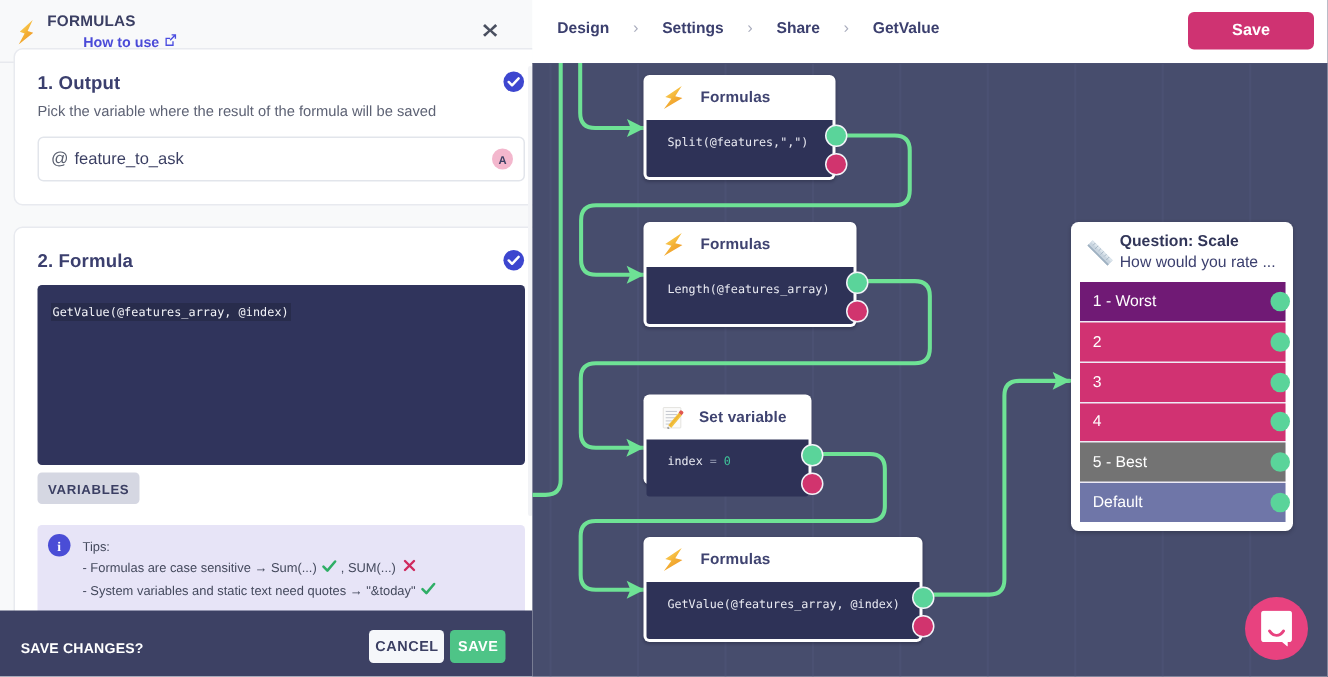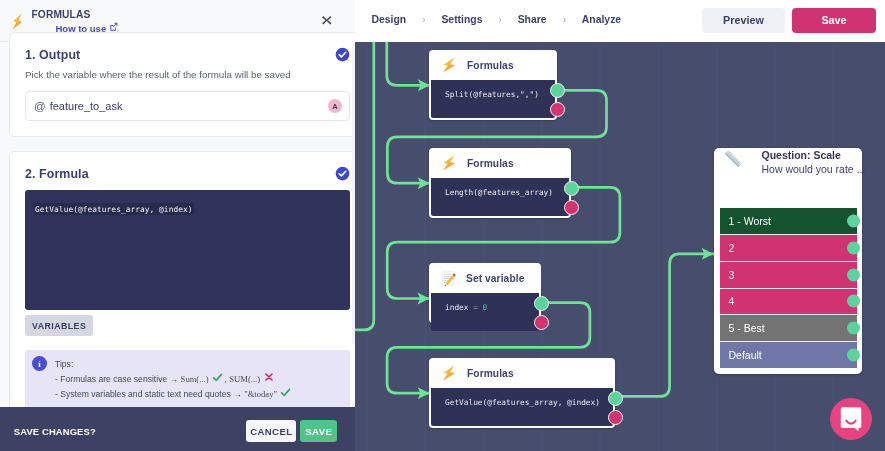--- a/index.html
+++ b/index.html
@@ -83,33 +83,33 @@
             display:flex; align-items:center; padding-left:14px; padding-bottom:9px; }
   .node-b .c { font-family:"DejaVu Sans Mono", monospace; font-size:7.8px; color:#e9eaf2; white-space:nowrap; }
   .node-b .c .op { color:#8d93ab; }
   .node-b .c .num { color:#3fc69b; }
   .dot { position:absolute; width:15px; height:15px; border-radius:50%; border:1.6px solid #f2f3f8; }
   .dot-g { background:#5ad49a; }
   .dot-p { background:#d1346e; }
 
   .qnode { position:absolute; background:#fff; border-radius:5px; box-shadow:0 1px 3px rgba(0,0,0,.22);
            padding:0 5.5px 5.5px 5.5px; overflow:visible; }
-  .qnode-h { height:60px; display:flex; padding-left:3px; gap:18px; }
+  .qnode-h { height:40px; display:flex; align-items:center; padding-left:3px; gap:3px; }
   .qnode-h .ic-ruler { width:21px; height:21px; flex:0 0 auto; display:block; }
   .qnode-h .t { font-size:10.5px; font-weight:bold; color:#323659; white-space:nowrap; line-height:14px;}
   .qnode-h .s { font-size:10.5px; color:#3b3f6e; line-height:14px; white-space:nowrap; }
   .qopts { background:#eeeaf5; }
   .qopt { height:25.85px; margin-bottom:1.0px; display:flex; align-items:center;
           padding-left:9px; color:#fff; font-size:10.5px; position:relative; }
   .qopt:last-child { margin-bottom:0; }
   .chat { position:absolute; left:475px; top:356px; width:42px; height:42px; border-radius:50%;
           background:#e8427f; display:flex; align-items:center; justify-content:center; cursor:pointer; }
   .qdot { position:absolute; right:-3.5px; top:50%; transform:translateY(-50%); width:13px; height:13px;
           border-radius:50%; background:#5ad49a; }
-  .mono-ish { font-family:Liberation Serif, serif; }
+  .mono-ish { font-family:Liberation Sans, sans-serif; }
   .tick { display:inline-block; vertical-align:-1.5px; margin:0 2px 0 3px; }
   .cross { display:inline-block; vertical-align:-1px; margin-left:4px; }
   .chk { width:15px; height:15px; }
 </style>
 </head>
 <body>
 
 <div id="root">
 
   <div class="panel" data-name="formulas-panel">
@@ -198,23 +198,22 @@
 
   <div class="right" data-name="workspace">
     <div class="topbar" data-name="top-bar">
       <div class="crumbs" data-name="breadcrumb">
           <span class="crumb" data-name="breadcrumb-item-design">Design</span>
           <span class="crumb-sep" data-name="breadcrumb-separator">›</span>
           <span class="crumb" data-name="breadcrumb-item-settings">Settings</span>
           <span class="crumb-sep" data-name="breadcrumb-separator">›</span>
           <span class="crumb" data-name="breadcrumb-item-share">Share</span>
           <span class="crumb-sep" data-name="breadcrumb-separator">›</span>
-          <span class="crumb" data-name="breadcrumb-item-analyze">Analyze</span>
-        </div>
-      <div class="btn-preview" data-name="preview-button">Preview</div>
+          <span class="crumb" data-name="breadcrumb-item-analyze">GetValue</span>
+        </div>
       <div class="btn-topsave" data-name="top-save-button">Save</div>
     </div>
     <div class="canvas" data-name="flow-canvas">
       <div class="grid" data-name="canvas-grid" style="background: linear-gradient(to right, rgb(75, 81, 115) 1px, transparent 1px) 11.4px 49px / 58.3px 58.3px, linear-gradient(rgb(75, 81, 115) 1px, transparent 1px) rgb(71, 77, 109);"></div>
       <svg class="links" data-name="flow-connectors">
           <defs>
             <marker id="ah" viewBox="0 0 10 10" refX="9.6" refY="5" markerWidth="4.6" markerHeight="4.6" orient="auto-start-reverse">
               <path d="M0.4 0.2 L10 5 L0.4 9.8 L2.4 5 Z" fill="#6ee295"></path>
             </marker>
           </defs>
@@ -321,21 +320,21 @@
                     </g>
                     <rect x="1.5" y="18.2" width="29" height="1.8" fill="#9fb1c1"></rect>
                   </g>
                 </svg></span>
               <span>
                 <span class="t" data-name="question-node-title" style="display:block">Question: Scale</span>
                 <span class="s" data-name="question-node-subtitle" style="display:block">How would you rate ...</span>
               </span>
             </div>
             <div class="qopts" data-name="question-options-list">
-              <div class="qopt" data-name="question-option" style="background:#14532d">
+              <div class="qopt" data-name="question-option" style="background:#701a75">
                 <span data-name="question-option-label">1 - Worst</span>
                 <span class="qdot" data-name="question-option-port"></span>
               </div>
               <div class="qopt" data-name="question-option" style="background:#d13272">
                 <span data-name="question-option-label">2</span>
                 <span class="qdot" data-name="question-option-port"></span>
               </div>
               <div class="qopt" data-name="question-option" style="background:#d13272">
                 <span data-name="question-option-label">3</span>
                 <span class="qdot" data-name="question-option-port"></span>

